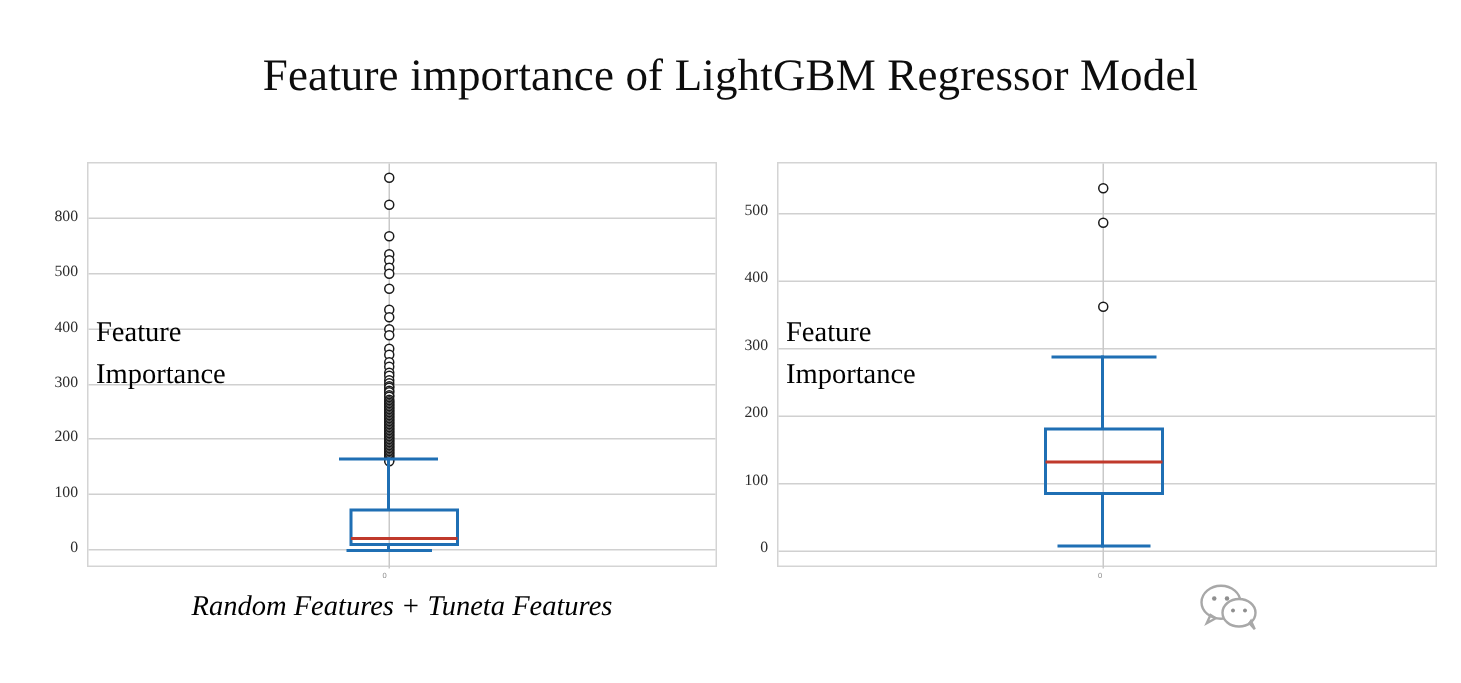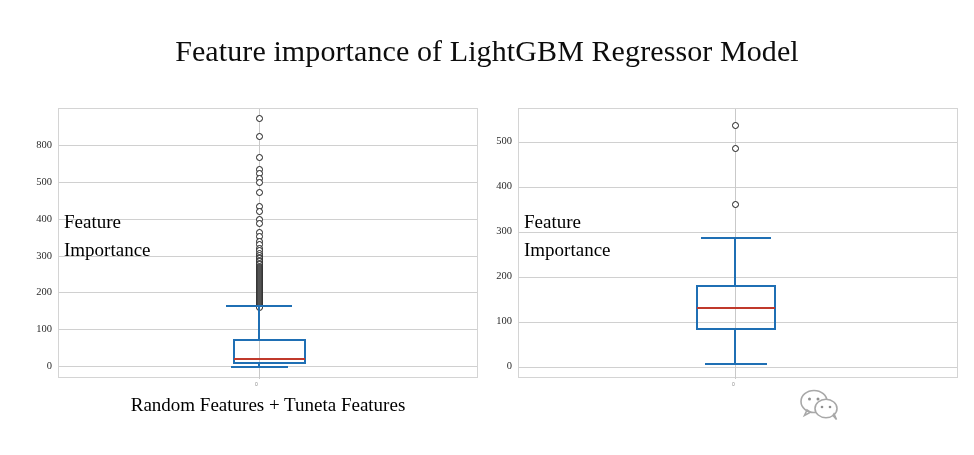--- a/index.html
+++ b/index.html
@@ -66,20 +66,21 @@
     line-height: 28px;
     white-space: nowrap;
   }
   .xaxis-caption {
     position: absolute;
     font-size: 19px;
     font-family: "Liberation Serif", "DejaVu Serif", serif;
     color: #000000;
     white-space: nowrap;
     text-align: center;
+    font-style: italic;
   }
   .xtick-mini {
     position: absolute;
     font-size: 5px;
     color: #8a8a8a;
     font-family: "Liberation Sans", sans-serif;
     white-space: nowrap;
   }
 
   

